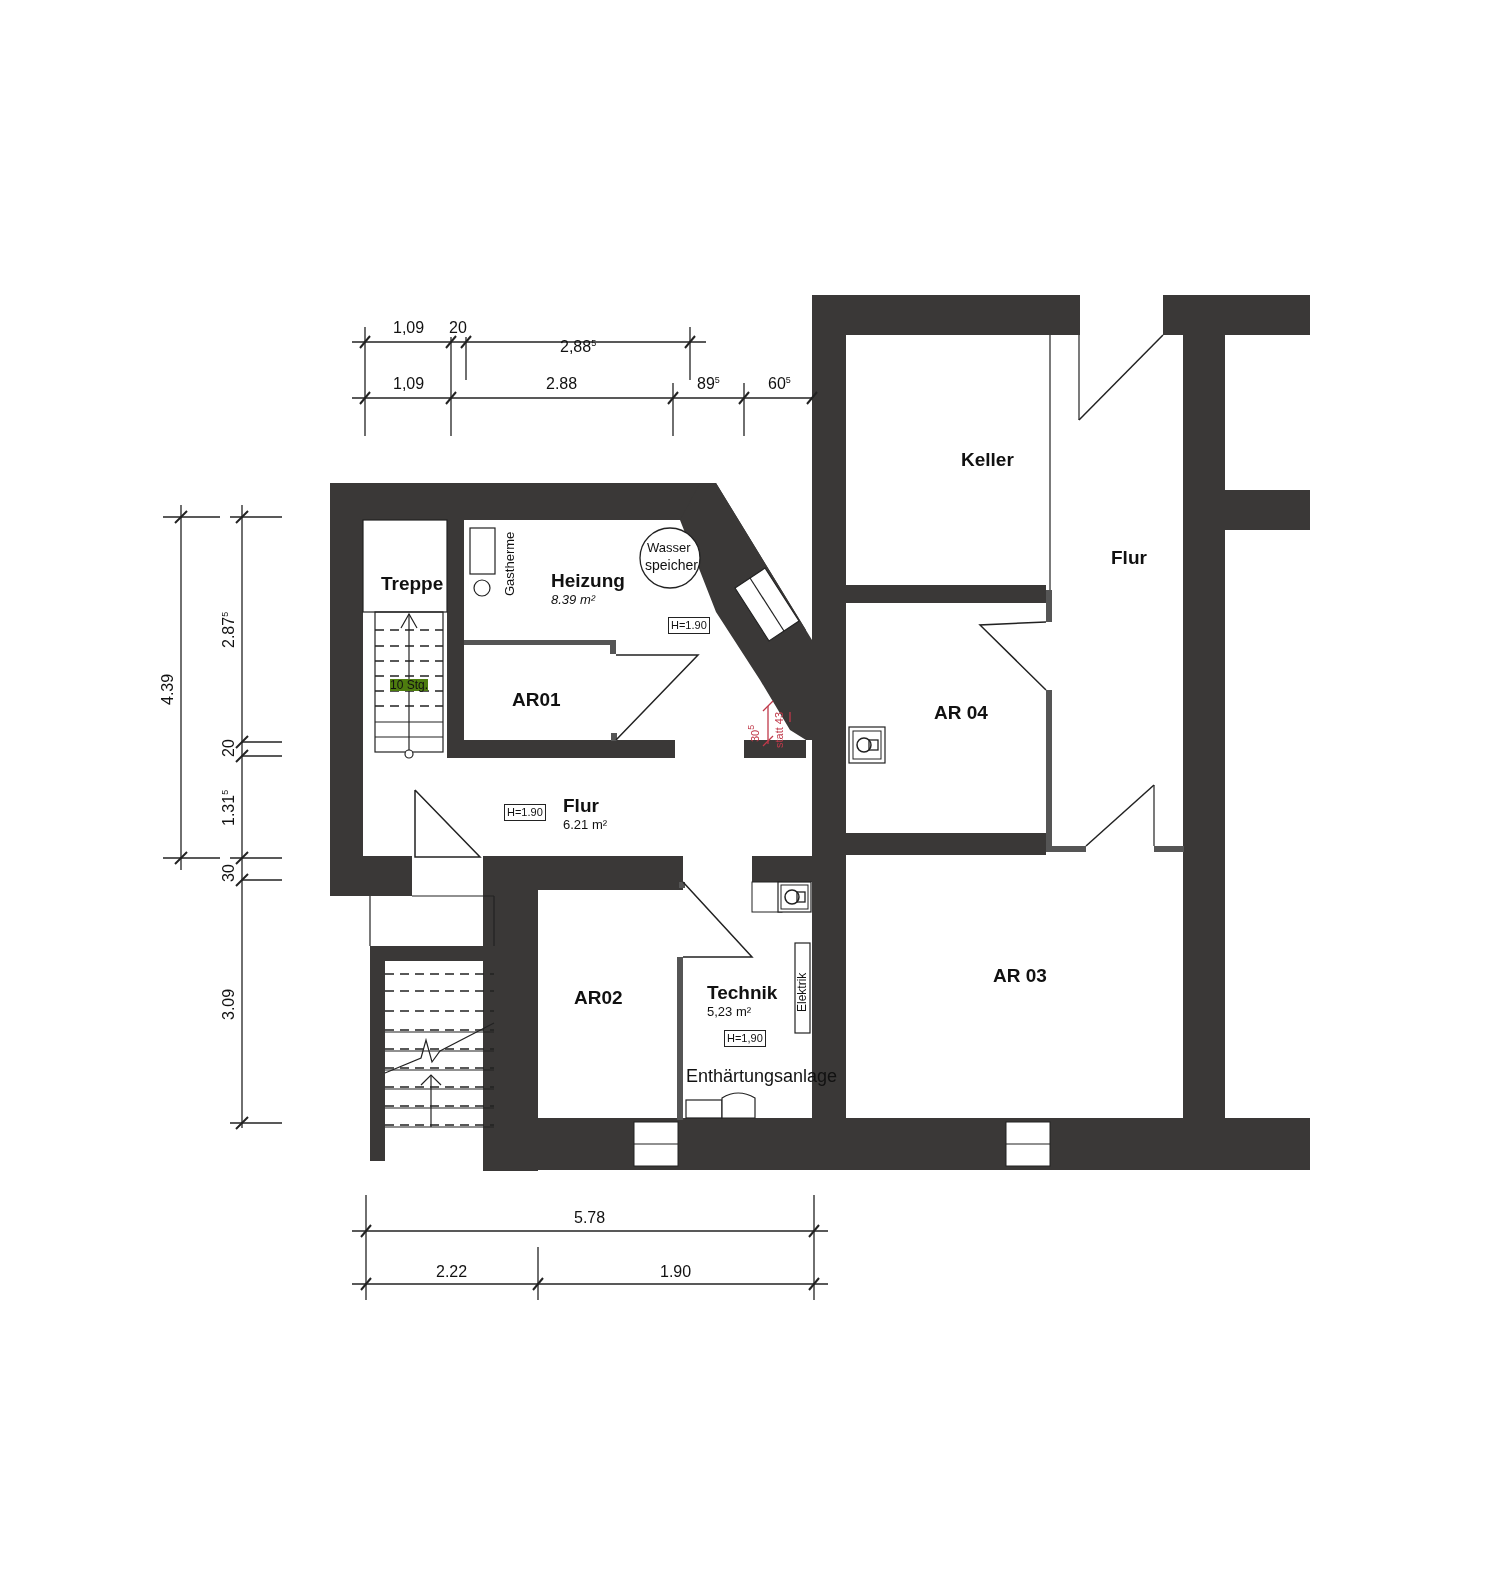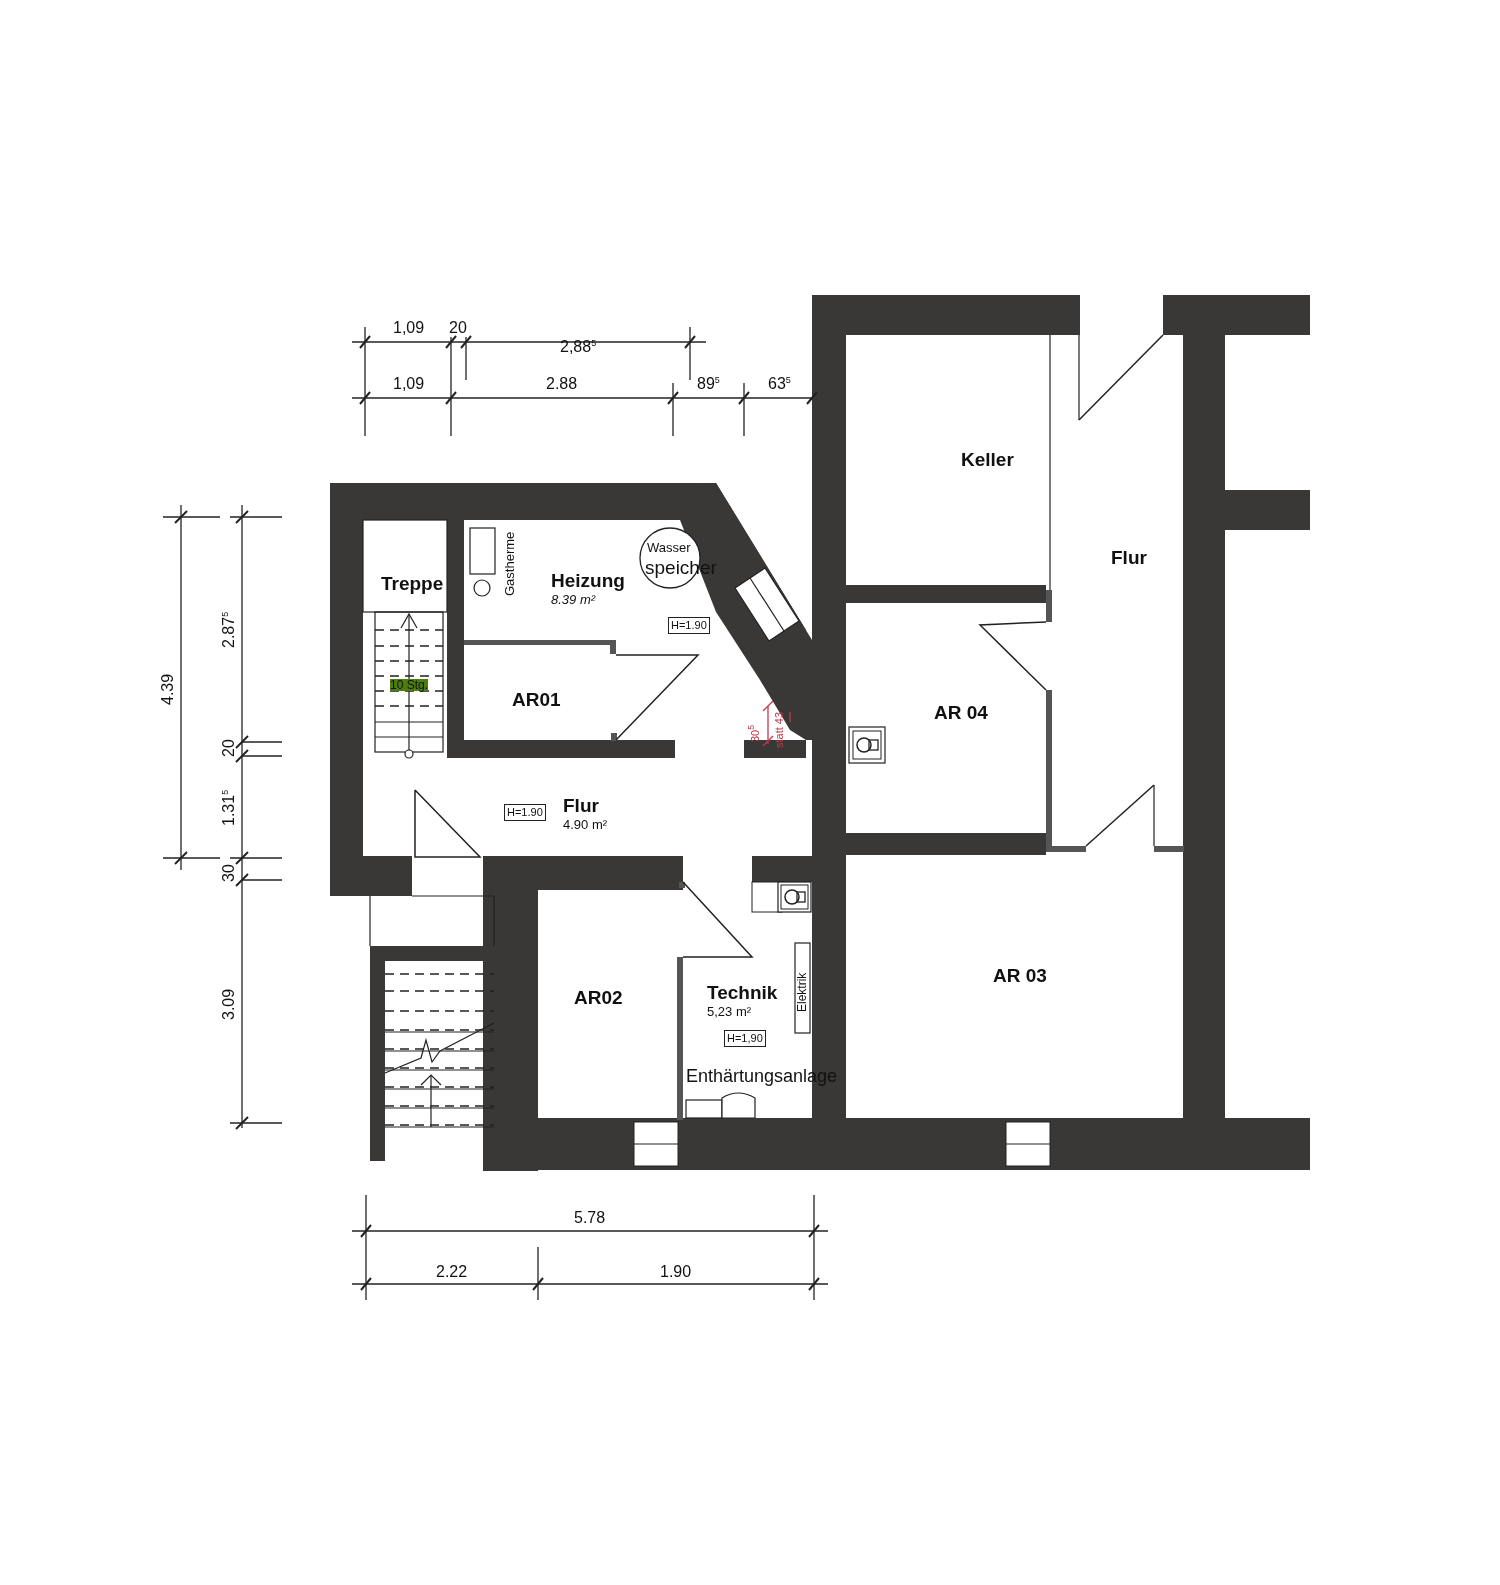--- a/index.html
+++ b/index.html
@@ -225,26 +225,26 @@
 </svg>
 
 <div class="lbl room" style="left:381px; top:574px;">Treppe</div>
 <div class="lbl small" style="left:390px; top:679px; background:#4d7c0f;">10 Stg.</div>
 
 <div class="lbl room" style="left:551px; top:571px;">Heizung</div>
 <div class="lbl area" style="left:551px; top:593px;font-style:italic;">8.39 m²</div>
 <div class="lbl hbox" style="left:668px; top:617px;">H=1.90</div>
 <div class="lbl small rot" style="left:503px; top:596px; font-size:13px;">Gastherme</div>
 <div class="lbl small" style="left:647px; top:541px; font-size:13px;">Wasser</div>
-<div class="lbl small" style="left:645px; top:558px; font-size:19px;">speicher</div>
+<div class="lbl small" style="left:645px; top:558px; font-size:14px;">speicher</div>
 
 <div class="lbl room" style="left:512px; top:690px;">AR01</div>
 
 <div class="lbl room" style="left:563px; top:796px;">Flur</div>
-<div class="lbl area" style="left:563px; top:818px;">4.90 m²</div>
+<div class="lbl area" style="left:563px; top:818px;">6.21 m²</div>
 <div class="lbl hbox" style="left:504px; top:804px;">H=1.90</div>
 
 <div class="lbl room" style="left:574px; top:988px;">AR02</div>
 
 <div class="lbl room" style="left:707px; top:983px;">Technik</div>
 <div class="lbl area" style="left:707px; top:1005px;">5,23 m²</div>
 <div class="lbl hbox" style="left:724px; top:1030px;">H=1,90</div>
 <div class="lbl small rot" style="left:796px; top:1012px; font-size:12px;">Elektrik</div>
 <div class="lbl small" style="left:686px; top:1067px; font-size:18px;">Enthärtungsanlage</div>
 
@@ -256,21 +256,21 @@
 <div class="lbl red rot" style="left:747px; top:742px;"><span>30</span><sup>5</sup></div>
 <div class="lbl red rot" style="left:774px; top:748px;">statt 43</div>
 
 <div class="lbl dimtxt" style="left:393px; top:320px;">1,09</div>
 <div class="lbl dimtxt" style="left:449px; top:320px;">20</div>
 <div class="lbl dimtxt" style="left:560px; top:320px;margin-top:19px;"><span>2,88</span><sup>5</sup></div>
 
 <div class="lbl dimtxt" style="left:393px; top:376px;">1,09</div>
 <div class="lbl dimtxt" style="left:546px; top:376px;">2.88</div>
 <div class="lbl dimtxt" style="left:697px; top:376px;"><span>89</span><sup>5</sup></div>
-<div class="lbl dimtxt" style="left:768px; top:376px;"><span>63</span><sup>5</sup></div>
+<div class="lbl dimtxt" style="left:768px; top:376px;"><span>60</span><sup>5</sup></div>
 
 <div class="lbl dimtxt rot" style="left:160px; top:705px;">4.39</div>
 <div class="lbl dimtxt rot" style="left:221px; top:648px;"><span>2.87</span><sup>5</sup></div>
 <div class="lbl dimtxt rot" style="left:221px; top:757px;">20</div>
 <div class="lbl dimtxt rot" style="left:221px; top:826px;"><span>1.31</span><sup>5</sup></div>
 <div class="lbl dimtxt rot" style="left:221px; top:882px;">30</div>
 <div class="lbl dimtxt rot" style="left:221px; top:1020px;">3.09</div>
 
 <div class="lbl dimtxt" style="left:574px; top:1210px;">5.78</div>
 <div class="lbl dimtxt" style="left:436px; top:1264px;">2.22</div>

